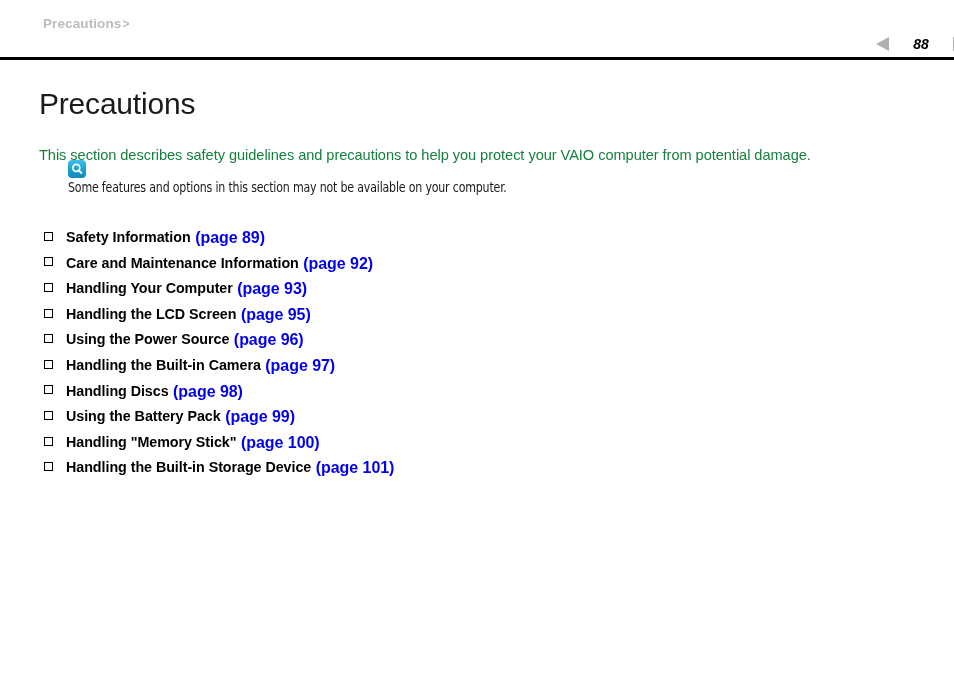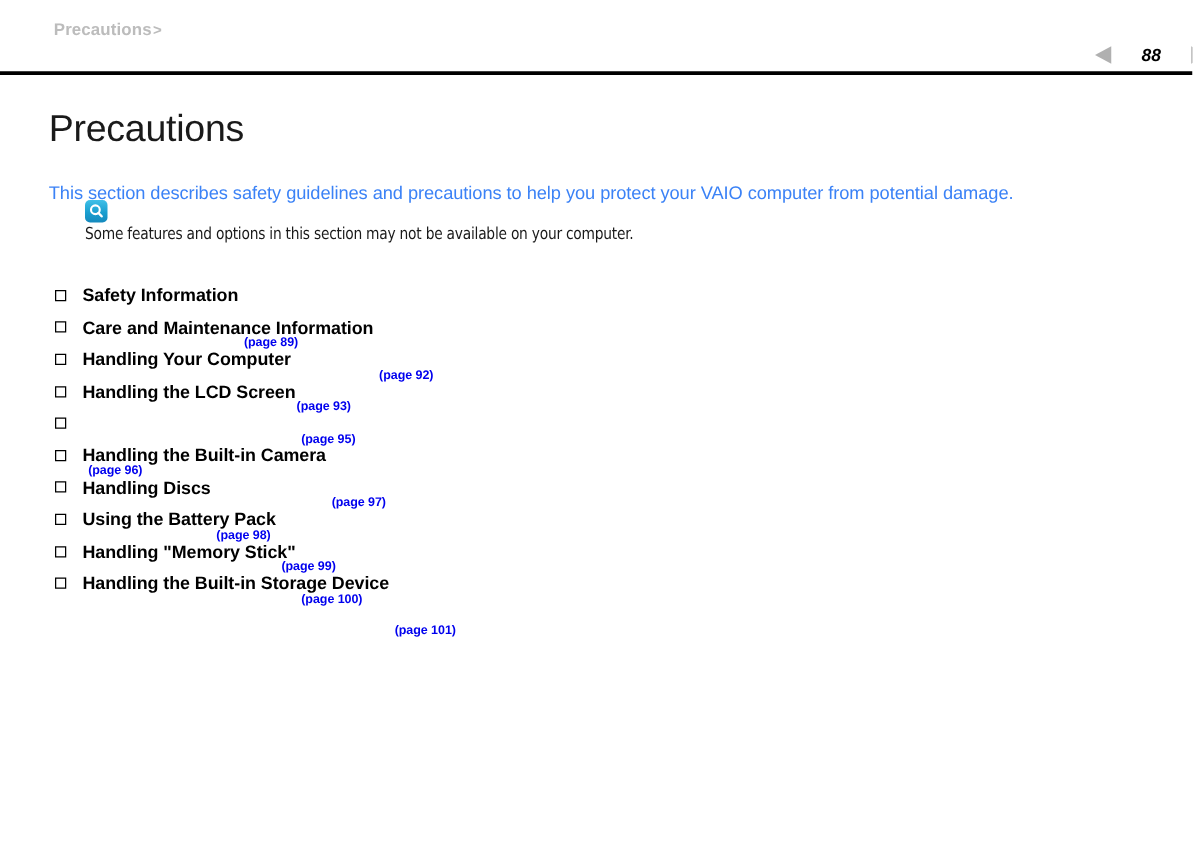--- a/index.html
+++ b/index.html
@@ -103,21 +103,21 @@
     line-height: 1;
     margin: 0;
   }
 
   #intro-paragraph {
     position: absolute;
     left: 39px;
     top: 71px;
     width: 880px;
     font-size: 14.6px;
-    color: #3b82f6;
+    color: #15803d;
     line-height: 1.25;
     letter-spacing: -0.05px;
   }
 
   
   #note-block {
     position: absolute;
     left: 68px;
     top: 100px;
     width: 820px;
@@ -178,27 +178,26 @@
     margin-left: 5px;
     vertical-align: middle;
   }
   .toc-label {
     font-size: 14.3px;
     font-weight: bold;
     color: #000000;
     letter-spacing: -0.05px;
   }
   .toc-page {
-    font-size: 10px;
+    font-size: 16px;
     font-weight: bold;
     color: #0000ee;
     letter-spacing: -0.05px;
     padding-left: 4.5px;
     cursor: pointer;
-    margin-top: 40px;
   }
 </style>
 </head>
 <body>
 
 <div id="page-header">
 
   <div id="breadcrumb"><span>Precautions</span><span class="crumb-sep">&gt;</span></div>
 
   <div id="pager">
@@ -242,20 +241,21 @@
       <span class="toc-label">Handling Your Computer</span>
       <span class="toc-page">(page 93)</span>
     </li>
     <li class="toc-item">
       <span class="toc-bullet"><i class="sq"></i></span>
       <span class="toc-label">Handling the LCD Screen</span>
       <span class="toc-page">(page 95)</span>
     </li>
     <li class="toc-item">
       <span class="toc-bullet"><i class="sq"></i></span>
+      <span class="toc-label">Using the Power Source</span>
       <span class="toc-page">(page 96)</span>
     </li>
     <li class="toc-item">
       <span class="toc-bullet"><i class="sq"></i></span>
       <span class="toc-label">Handling the Built-in Camera</span>
       <span class="toc-page">(page 97)</span>
     </li>
     <li class="toc-item">
       <span class="toc-bullet"><i class="sq"></i></span>
       <span class="toc-label">Handling Discs</span>

